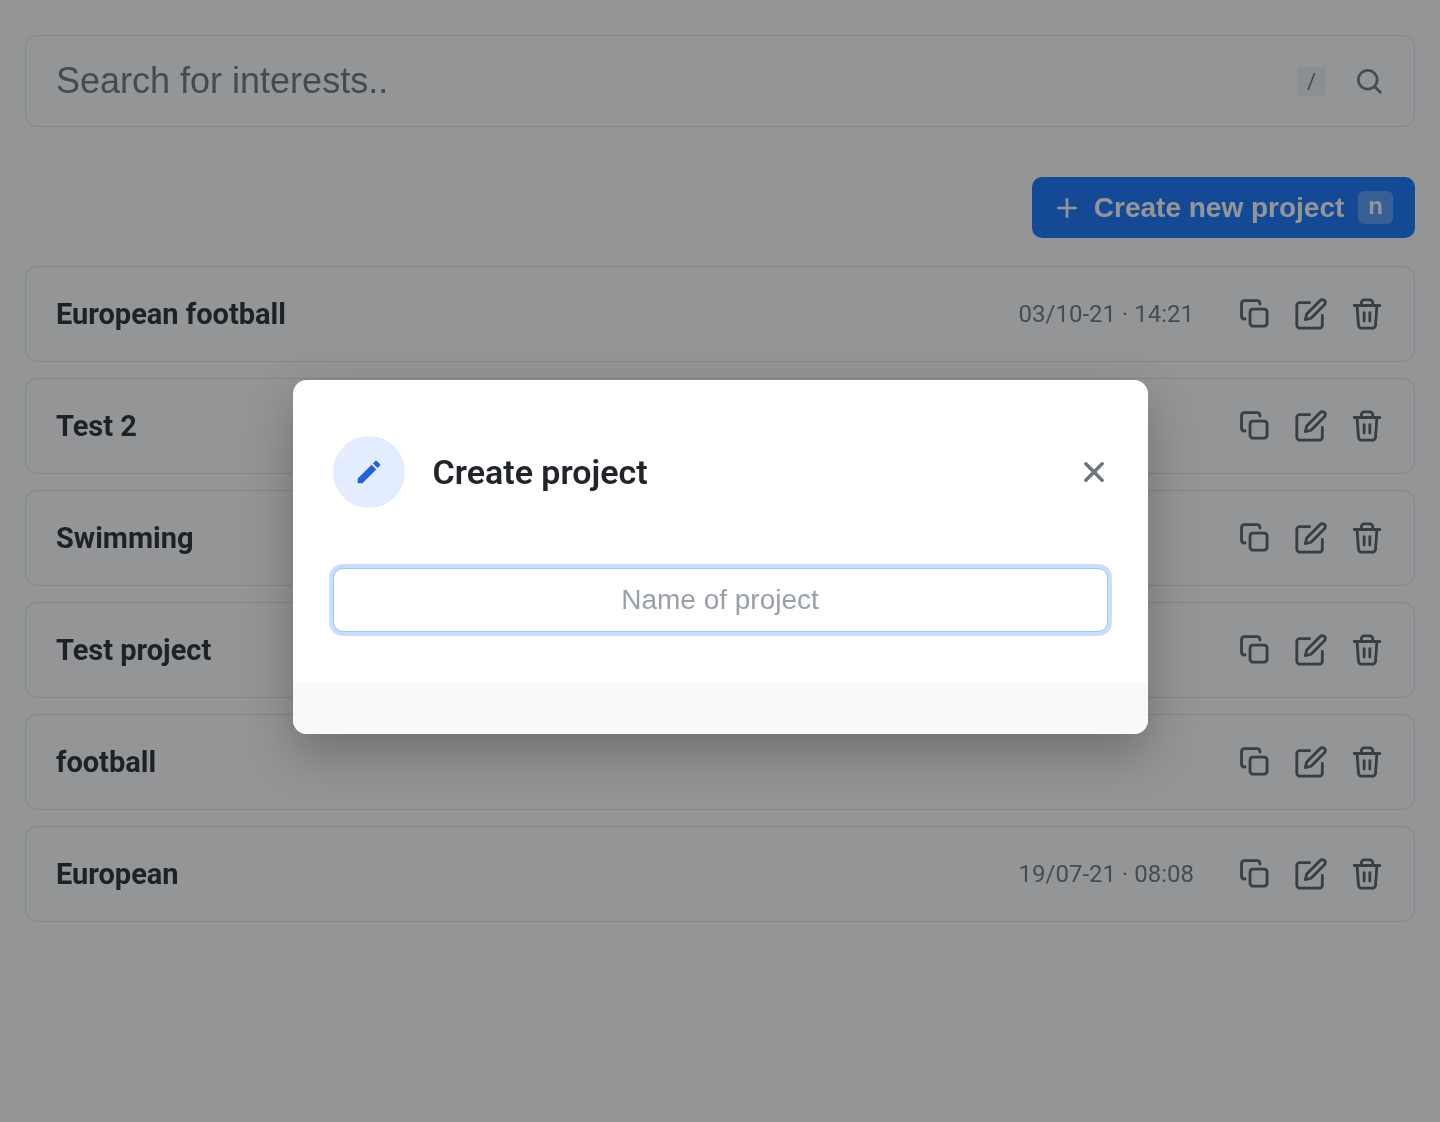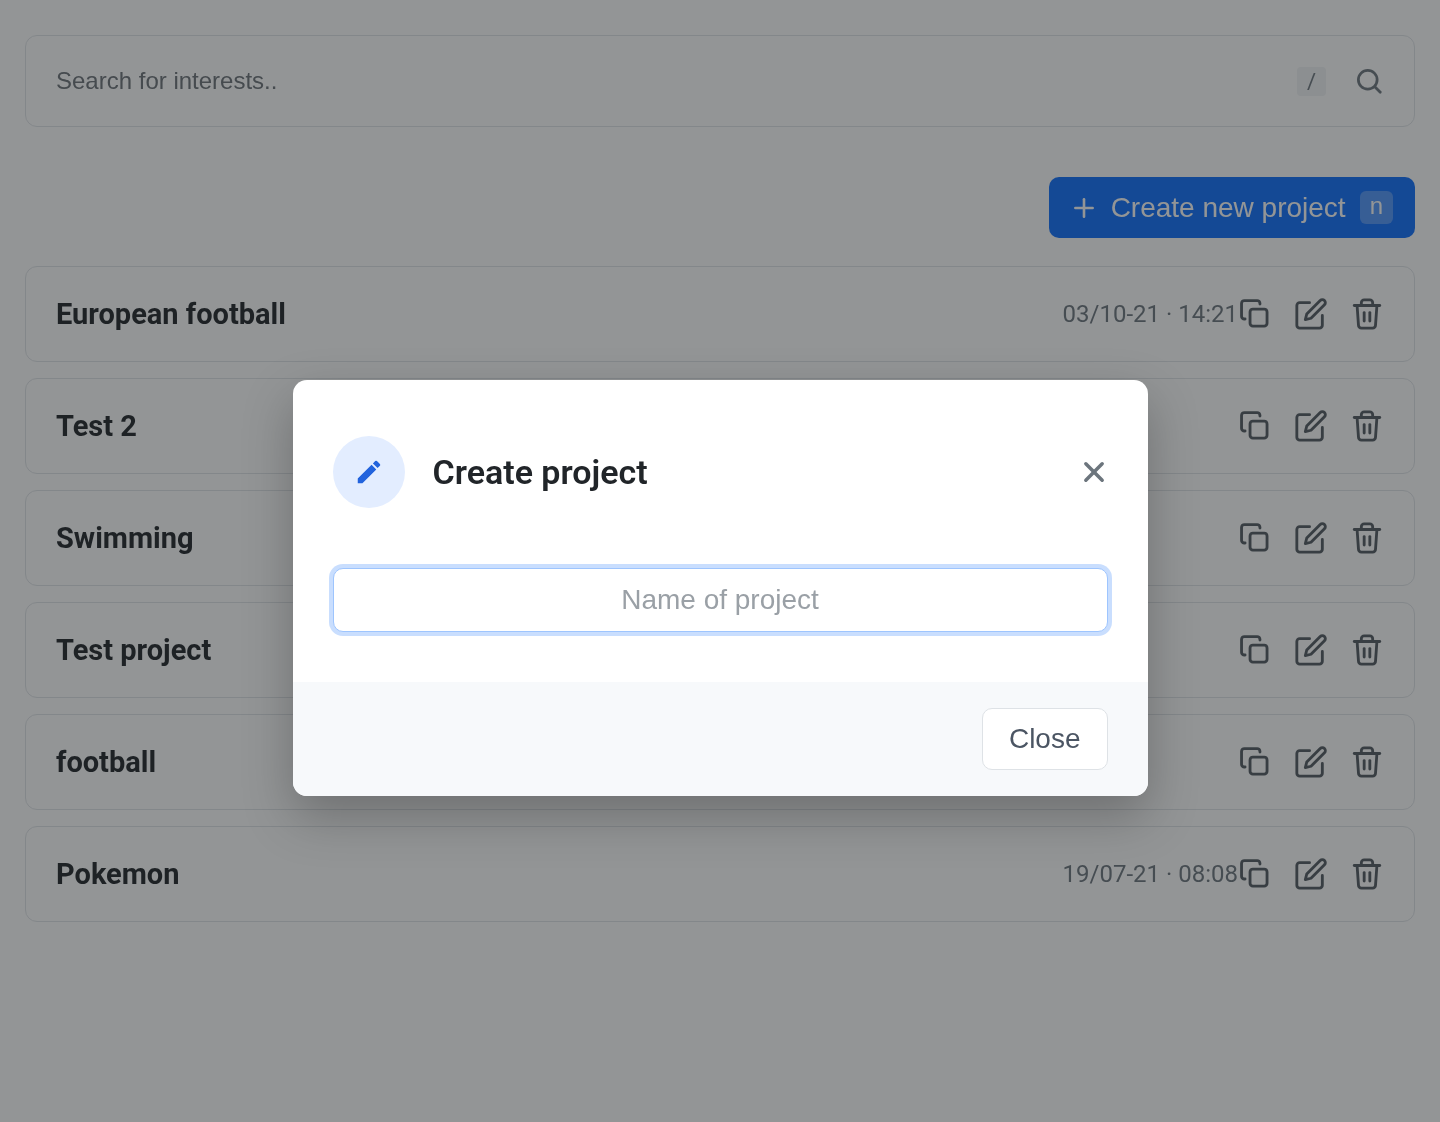--- a/index.html
+++ b/index.html
@@ -23,21 +23,21 @@
       display: flex;
       align-items: center;
       border: 1px solid #e1e4e8;
       border-radius: 12px;
       padding: 0 30px;
       height: 92px;
       margin-bottom: 50px;
     }
     .search-input-display {
       flex: 1;
-      font-size: 24px;
+      font-size: 36px;
       color: #0f172a;
       border: none;
       outline: none;
       background: transparent;
     }
     .search-input-display::placeholder {
       color: #6b7177;
     }
     .search-kbd {
       background: #f1f3f5;
@@ -60,20 +60,21 @@
       display: inline-flex;
       align-items: center;
       gap: 14px;
       background: #0d6efd;
       color: #ffffff;
       border: none;
       border-radius: 10px;
       padding: 14px 22px;
       font-size: 28px;
       cursor: pointer;
+      font-weight: bold;
     }
     .create-btn .plus-icon {
       display: inline-flex;
     }
     .create-btn-kbd {
       background: rgba(255, 255, 255, 0.28);
       color: #fff;
       border-radius: 6px;
       padding: 0px 10px 3px 10px;
       font-size: 24px;
@@ -94,20 +95,21 @@
     }
     .project-name {
       flex: 1;
       font-size: 29px;
       font-weight: 700;
       color: #1f2328;
     }
     .project-date {
       font-size: 24px;
       color: #6c757d;
+      margin-right: 44px;
     }
     .project-actions {
       display: flex;
       align-items: center;
       gap: 22px;
       color: #525960;
     }
     .action-icon {
       display: inline-flex;
       cursor: pointer;
@@ -361,21 +363,21 @@
               <polyline points="3 6 5 6 21 6"></polyline>
               <path d="M19 6l-1 14a2 2 0 0 1-2 2H8a2 2 0 0 1-2-2L5 6"></path>
               <path d="M10 11v6"></path>
               <path d="M14 11v6"></path>
               <path d="M8 6V4a2 2 0 0 1 2-2h4a2 2 0 0 1 2 2v2"></path>
             </svg>
           </span>
         </div>
       </div>
       <div class="project-item">
-        <div class="project-name">Pokemon</div>
+        <div class="project-name">European</div>
         <div class="project-date">19/07-21 · 08:08</div>
         <div class="project-actions">
           <span class="action-icon">
             <svg width="34" height="34" viewBox="0 0 24 24" fill="none" stroke="currentColor" stroke-width="2" stroke-linecap="round" stroke-linejoin="round">
               <rect x="8.5" y="8.5" width="12" height="12" rx="2"></rect>
               <path d="M5 15.5H4.5a2 2 0 0 1-2-2v-9a2 2 0 0 1 2-2h9a2 2 0 0 1 2 2V5"></path>
             </svg>
           </span>
           <span class="action-icon">
             <svg width="34" height="34" viewBox="0 0 24 24" fill="none" stroke="currentColor" stroke-width="2" stroke-linecap="round" stroke-linejoin="round">
@@ -411,16 +413,15 @@
         <svg width="28" height="28" viewBox="0 0 24 24" fill="none" stroke="currentColor" stroke-width="3" stroke-linecap="round">
             <line x1="5" y1="5" x2="19" y2="19"></line>
             <line x1="19" y1="5" x2="5" y2="19"></line>
           </svg>
       </span>
     </div>
     <div class="modal-body">
       <input class="modal-input" type="text" autofocus="" placeholder="Name of project" style="">
     </div>
     <div class="modal-footer">
-      <button class="btn btn-secondary">Close</button>
     </div>
   </div>
 </div>
 
 </body></html>

